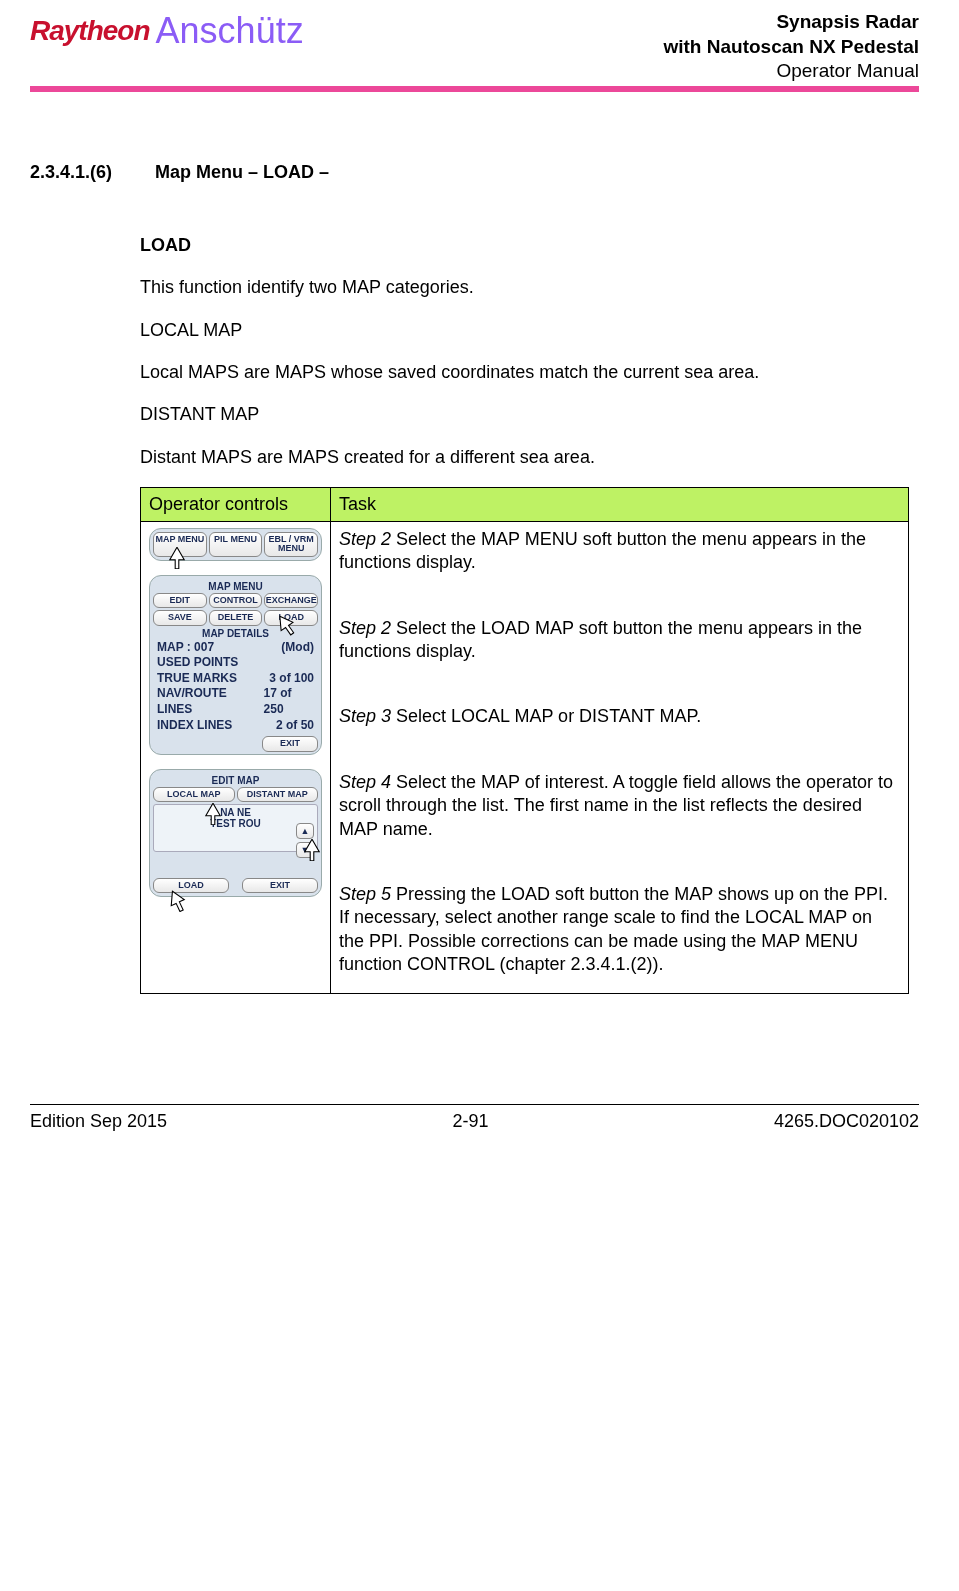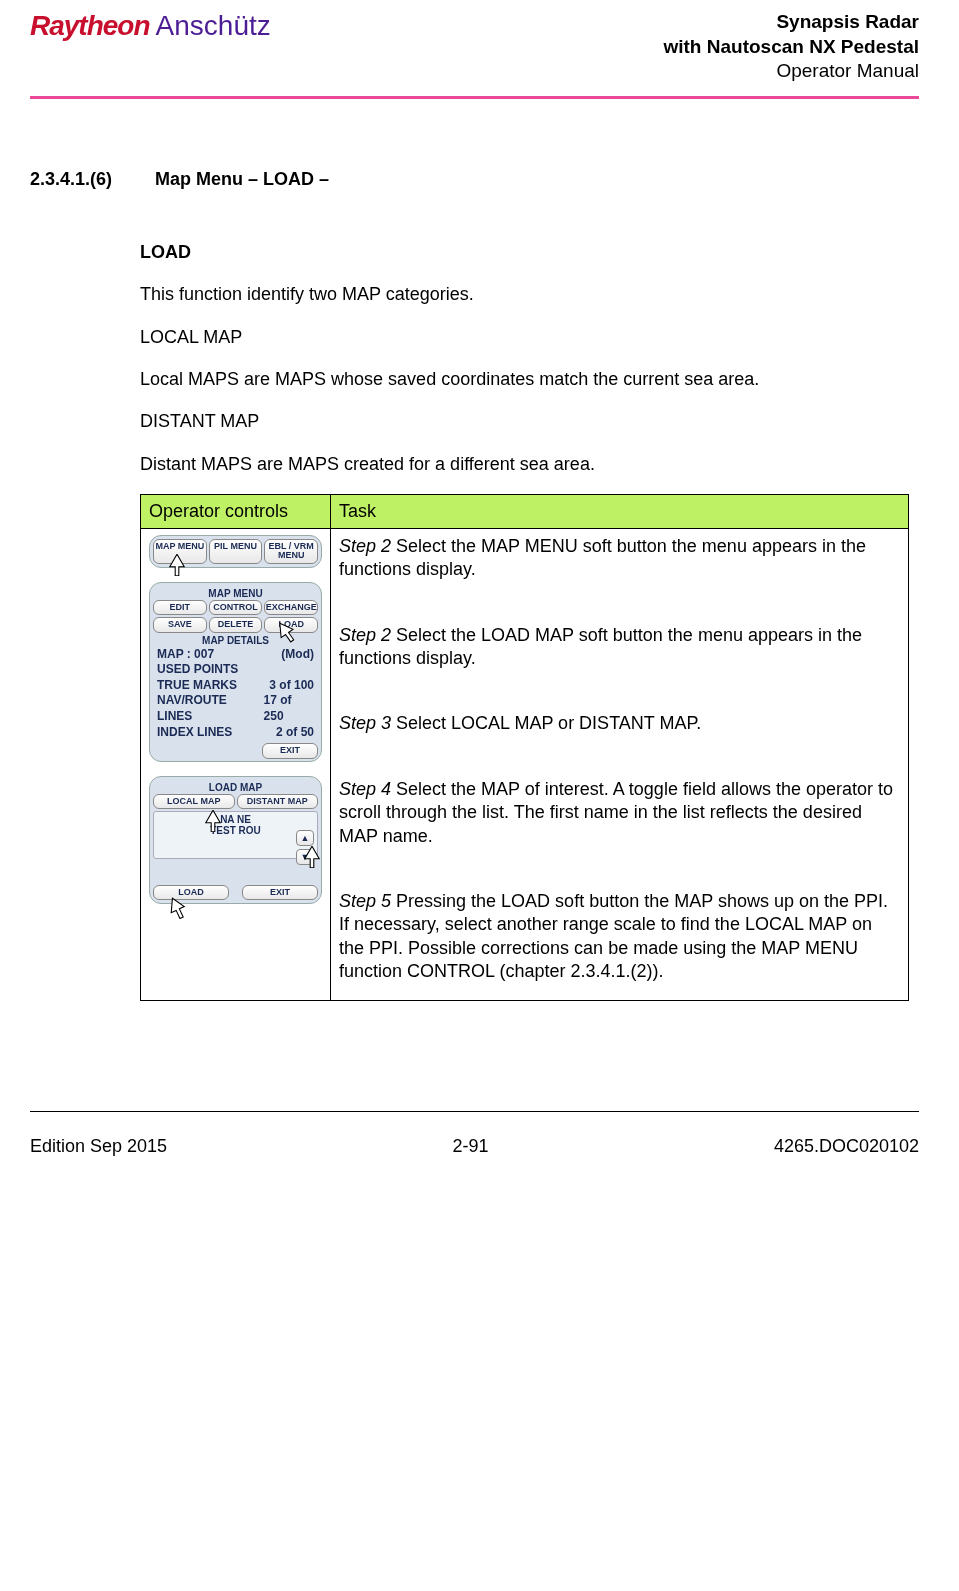--- a/index.html
+++ b/index.html
@@ -12,35 +12,35 @@
     background: #fff;
     width: 959px;
   }
   .page {
     padding: 10px 40px 20px 30px;
   }
   .header {
     display: flex;
     justify-content: space-between;
     align-items: flex-start;
-    border-bottom: 3px solid #ec4899;
-    padding-bottom: 12px;
+    border-bottom: 6px solid #ec4899;
+    padding-bottom: 2px;
   }
   .logo-block { display:flex; align-items:center; gap:6px; }
   .logo-raytheon {
     font-family: Arial, sans-serif;
     font-weight: bold;
     font-style: italic;
     font-size: 28px;
     color: #c8102e;
     letter-spacing: -1px;
   }
   .logo-anschutz {
-    font-size: 28px;
-    color: #4c1d95;
+    font-size: 36px;
+    color: #8b5cf6;
     font-weight: 300;
   }
   .header-right {
     text-align: right;
     font-size: 19px;
     line-height: 1.3;
   }
   .header-right .bold { font-weight: bold; }
 
   .section-heading {
@@ -152,21 +152,21 @@
     text-align:center;
     line-height:14px;
     color:#1a2a55;
   }
   .bottom-row { display:flex; justify-content:space-between; }
   .bottom-row .soft-btn { flex:0 0 46%; }
 
   .footer {
     border-top: 1px solid #000;
     margin: 90px 40px 0 30px;
-    padding-top: 24px;
+    padding-top: 6px;
     display:flex;
     justify-content:space-between;
     font-size: 18px;
   }
 </style>
 </head>
 <body>
 
 <div class="page">
 
@@ -256,21 +256,21 @@
                 <div class="soft-btn" style="flex:0 0 34%;">EXIT</div>
               </div>
               <div class="arrow-cursor" style="right:26px;top:38px;">
                 <svg viewBox="0 0 20 24">
                       <polygon points="10,0 18,14 12,14 12,24 8,24 8,14 2,14" fill="#fff" stroke="#000" stroke-width="1.2" transform="rotate(-35 10 12)"></polygon>
                     </svg>
               </div>
             </div>
 
             <div class="mini-panel">
-              <div class="panel-title">LOAD MAP</div>
+              <div class="panel-title">EDIT MAP</div>
               <div class="btn-row">
                 <div class="soft-btn">LOCAL MAP</div>
                 <div class="soft-btn">DISTANT MAP</div>
               </div>
               <div class="list-body">
                 <div style="text-align:center;">NA    NE</div>
                 <div style="text-align:center;font-weight:bold;">TEST ROU</div>
                 <div class="spin-btns">
                   <div class="sb">▲</div>
                   <div class="sb">▼</div>

